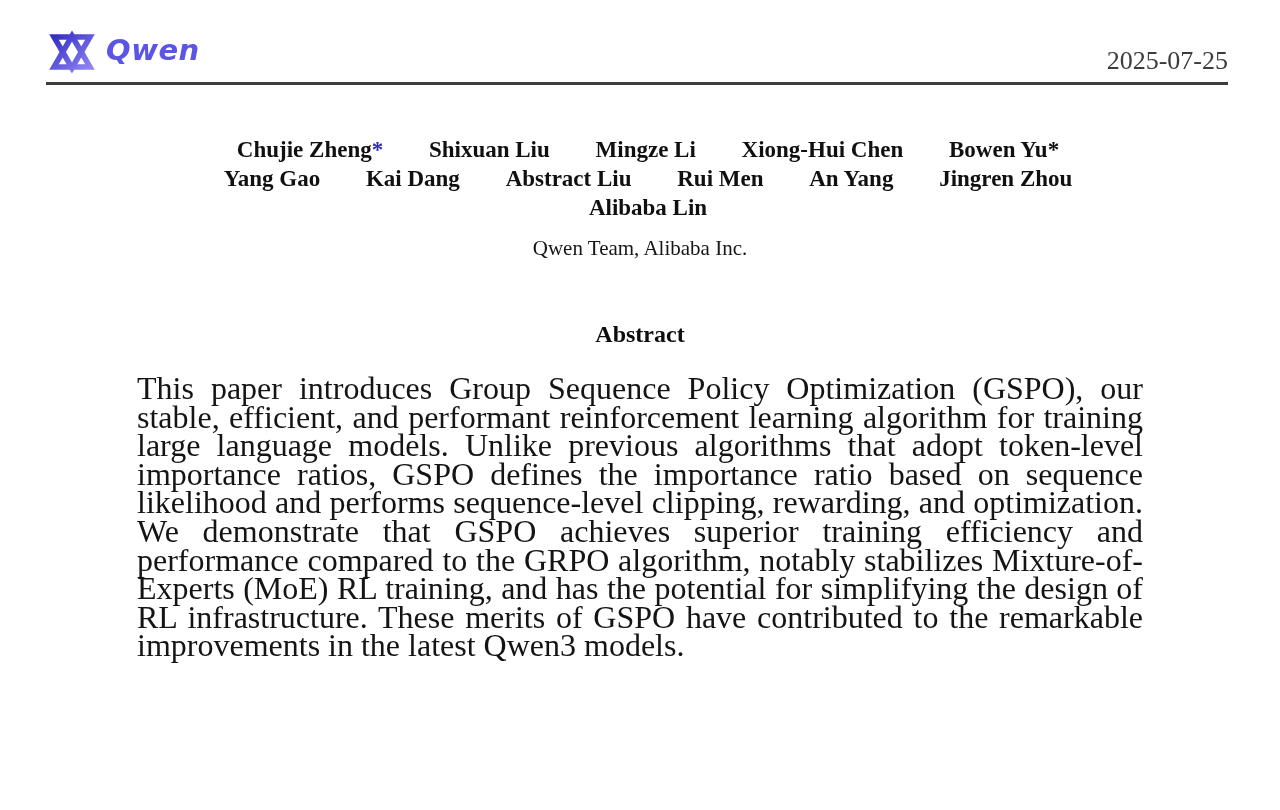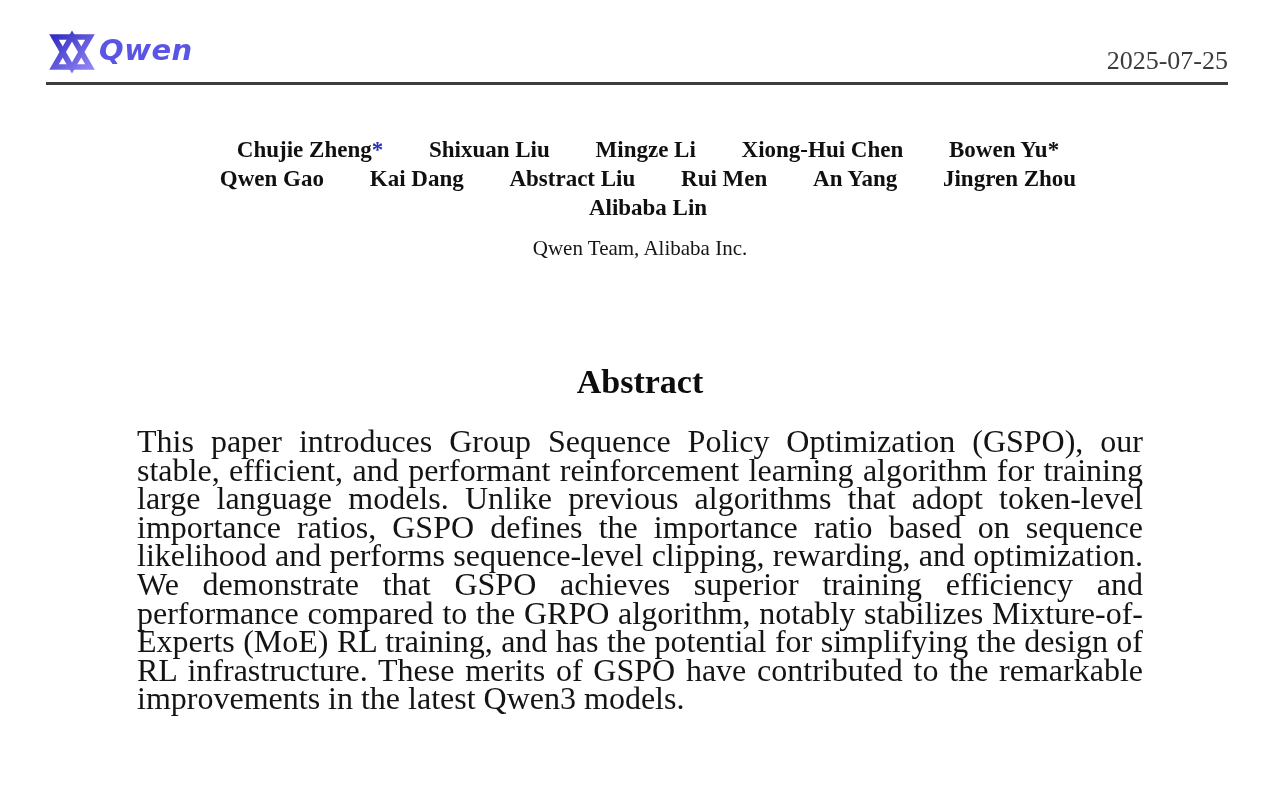--- a/index.html
+++ b/index.html
@@ -24,21 +24,21 @@
   }
   .header {
     display: flex;
     justify-content: space-between;
     align-items: flex-end;
     padding: 28px 52px 6px 46px;
   }
   .logo {
     display: flex;
     align-items: center;
-    gap: 1px;
+    gap: 8px;
   }
   .logo-icon { display: inline-flex; }
   .logo-text {
     font-family: "DejaVu Sans", sans-serif;
     font-style: italic;
     font-weight: 700;
     font-size: 29px;
     letter-spacing: 0.5px;
     color: var(--qwen-purple);
     transform: translateY(-2px);
@@ -72,23 +72,23 @@
   .author { display: inline-block; margin: 0 20px; white-space: nowrap; }
   .mark { font-weight: 700; }
   .link-mark { color: var(--link-asterisk); }
   .affiliation {
     margin-top: 14px;
     text-align: center;
     font-size: 21px;
     font-weight: 400;
   }
   .abstract-heading {
-    margin-top: 102px;
+    margin-top: 60px;
     text-align: center;
-    font-size: 34px;
+    font-size: 24px;
     font-weight: 700;
     color: #0d0d0d;
   }
   .abstract-text {
     width: 1006px;
     margin: 26px auto 0;
     text-align: justify;
     font-size: 32px;
     line-height: 28.6px;
     color: #141414;
@@ -123,21 +123,21 @@
 
   <div class="authors">
     <div class="author-line">
       <span class="author"><span>Chujie Zheng</span><span class="mark link-mark">*</span></span>
       <span class="author"><span>Shixuan Liu</span><span class="mark"></span></span>
       <span class="author"><span>Mingze Li</span><span class="mark"></span></span>
       <span class="author"><span>Xiong-Hui Chen</span><span class="mark"></span></span>
       <span class="author"><span>Bowen Yu</span><span class="mark">*</span></span>
     </div>
     <div class="author-line">
-      <span class="author"><span>Qwen Gao</span></span>
+      <span class="author"><span>Yang Gao</span></span>
       <span class="author"><span>Kai Dang</span></span>
       <span class="author"><span>Abstract Liu</span></span>
       <span class="author"><span>Rui Men</span></span>
       <span class="author"><span>An Yang</span></span>
       <span class="author"><span>Jingren Zhou</span></span>
     </div>
     <div class="author-line">
       <span class="author"><span>Alibaba Lin</span></span>
     </div>
   </div>

